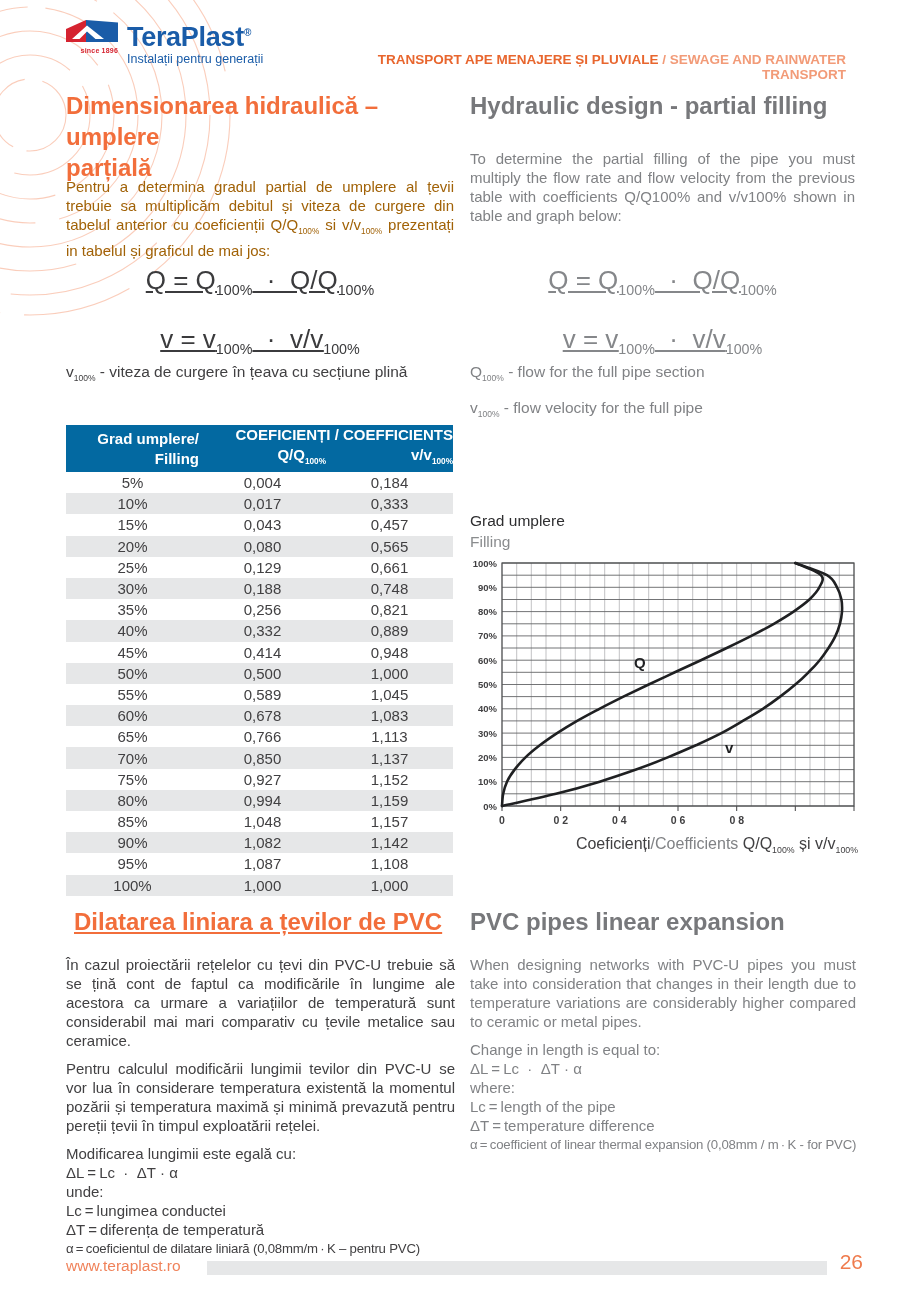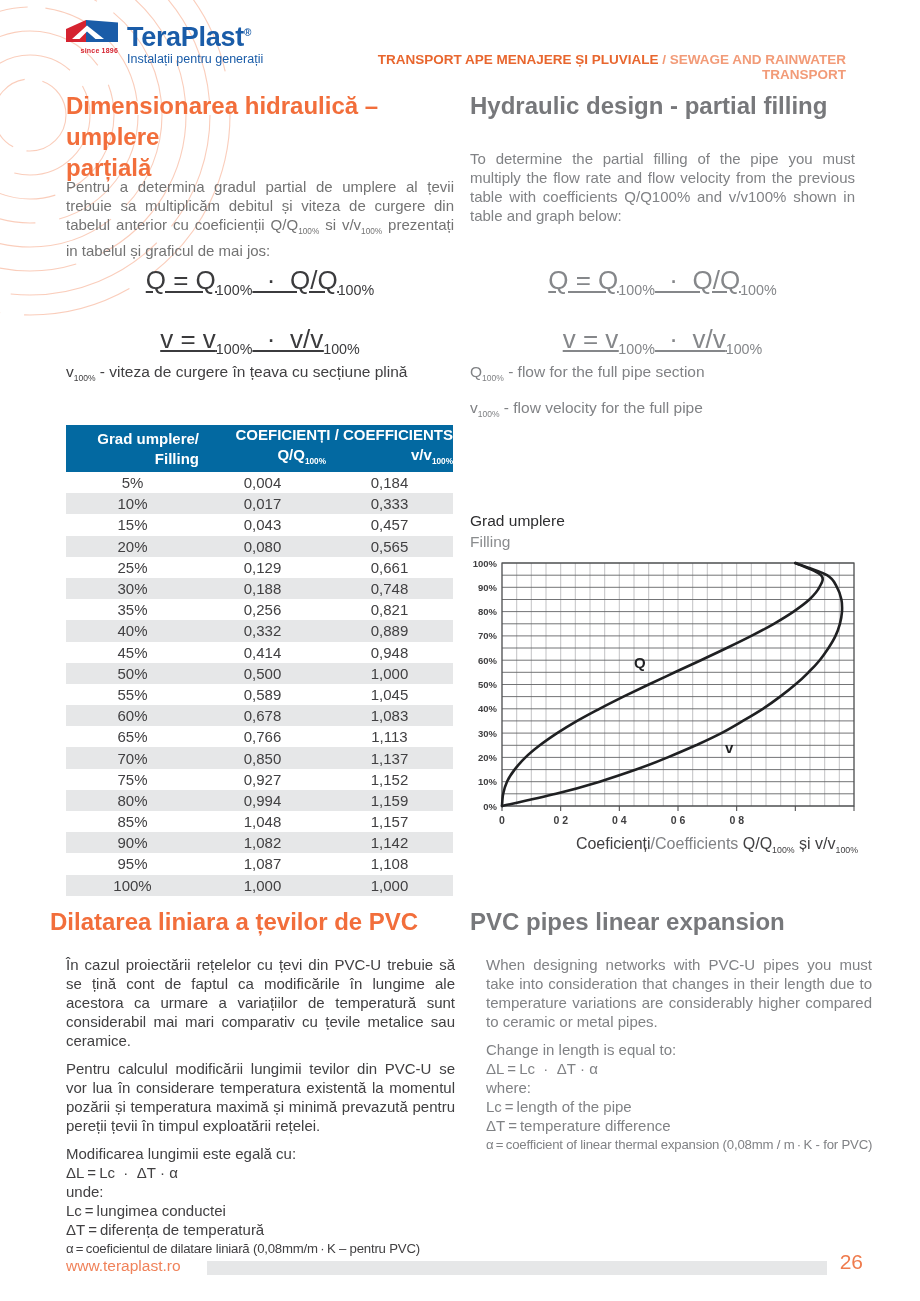--- a/index.html
+++ b/index.html
@@ -23,21 +23,21 @@
   .subtitle .ro{color:#E8662E;}
   .subtitle .en{color:#F29B78;}
   
   .h1{font-size:24px;font-weight:bold;line-height:31px;}
   .orange-h{color:#F26E3B;}
   .gray-h{color:#77787B;}
   #t1ro{position:absolute;left:66px;top:90px;width:400px;}
   #t1en{position:absolute;left:470px;top:90px;width:390px;}
   
   .para{font-size:15px;line-height:19px;text-align:justify;}
-  .dark{color:#737373;}
+  .dark{color:#a16207;}
   .gray{color:#808285;}
   #introRo{position:absolute;left:66px;top:177px;width:388px;}
   #introEn{position:absolute;left:470px;top:149px;width:385px;}
   
   .fblock{position:absolute;text-align:center;font-size:26px;width:388px;text-decoration:underline;}
   #fRo{left:66px;top:262px;color:#3B3B3D;}
   #fEn{left:470px;top:262px;color:#85878A;width:385px;}
   .fline{line-height:36px;margin-bottom:13px;}
   sub{font-size:55%;}
   .defs{position:absolute;font-size:15.5px;line-height:29px;}
@@ -52,25 +52,25 @@
   .th-sub{height:22px;line-height:20px;}
   
   .chart-block{position:absolute;left:470px;top:510px;width:388px;}
   .chart-title{font-size:15.5px;line-height:21px;color:#2E2E30;}
   .chart-title .en{color:#8A8C8E;}
   #chart{margin-top:3px;}
   svg text{font-family:"Liberation Sans",sans-serif;}
   .caption{text-align:right;font-size:16px;margin-top:4px;color:#414042;}
   .caption .gray{color:#808285;}
   
-  #t2ro{position:absolute;left:50px;top:906px;width:400px;}
+  #t2ro{position:absolute;left:74px;top:906px;width:400px;text-decoration:underline;}
   #t2en{position:absolute;left:470px;top:906px;width:390px;}
   .body2{position:absolute;top:955px;width:389px;font-size:15px;line-height:19px;}
   #b2ro{left:66px;color:#414042;}
-  #b2en{left:486px;color:#808285;width:386px;}
+  #b2en{left:470px;color:#808285;width:386px;}
   .body2 p{margin:0 0 9px 0;text-align:justify;}
   .lines div{line-height:19px;}
   .fit{font-size:13.2px;letter-spacing:-.2px;white-space:nowrap;}
   
   .url{position:absolute;left:66px;top:1257px;font-size:15.5px;color:#F0825A;text-decoration:none;}
   .fbar{position:absolute;left:207px;top:1261px;width:620px;height:14px;background:#E6E7E8;}
   .pnum{position:absolute;left:805px;top:1250px;width:58px;text-align:right;font-size:21px;color:#EF7B4D;}
 </style>
 </head>
 <body>

